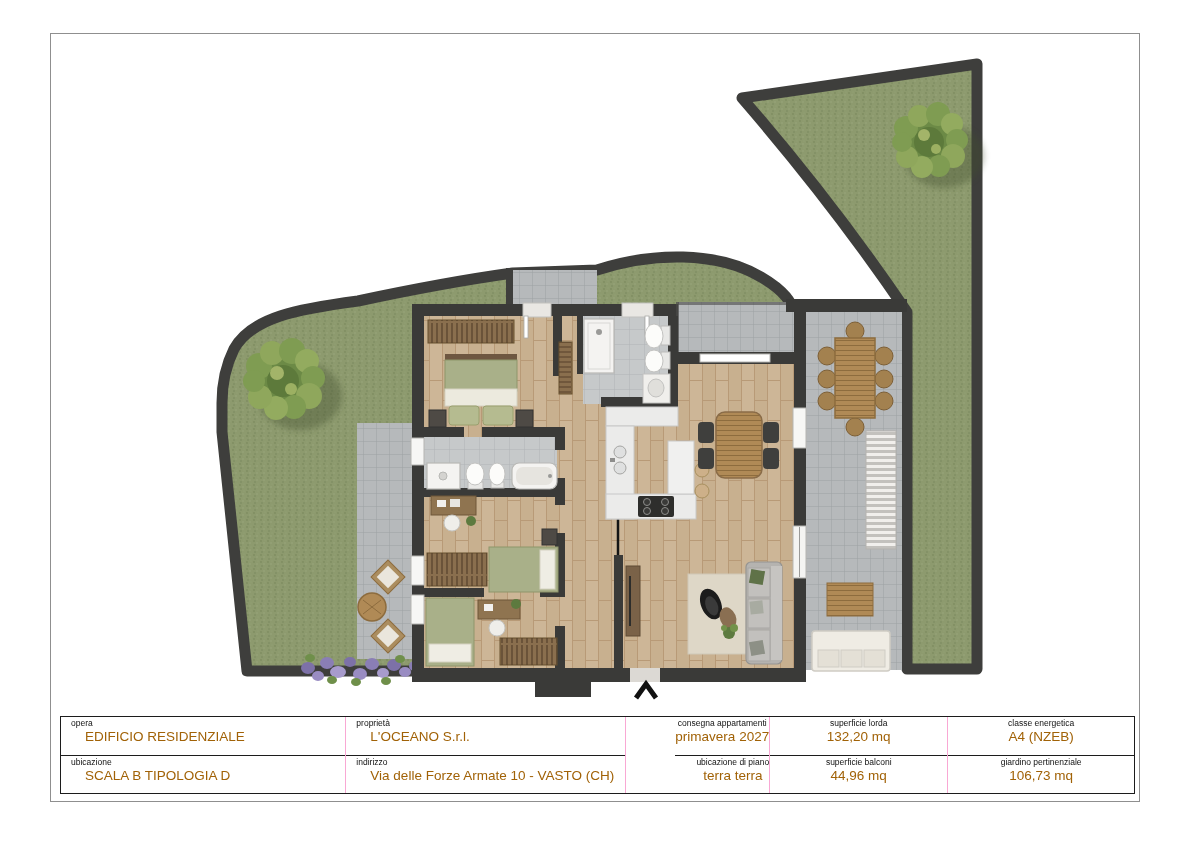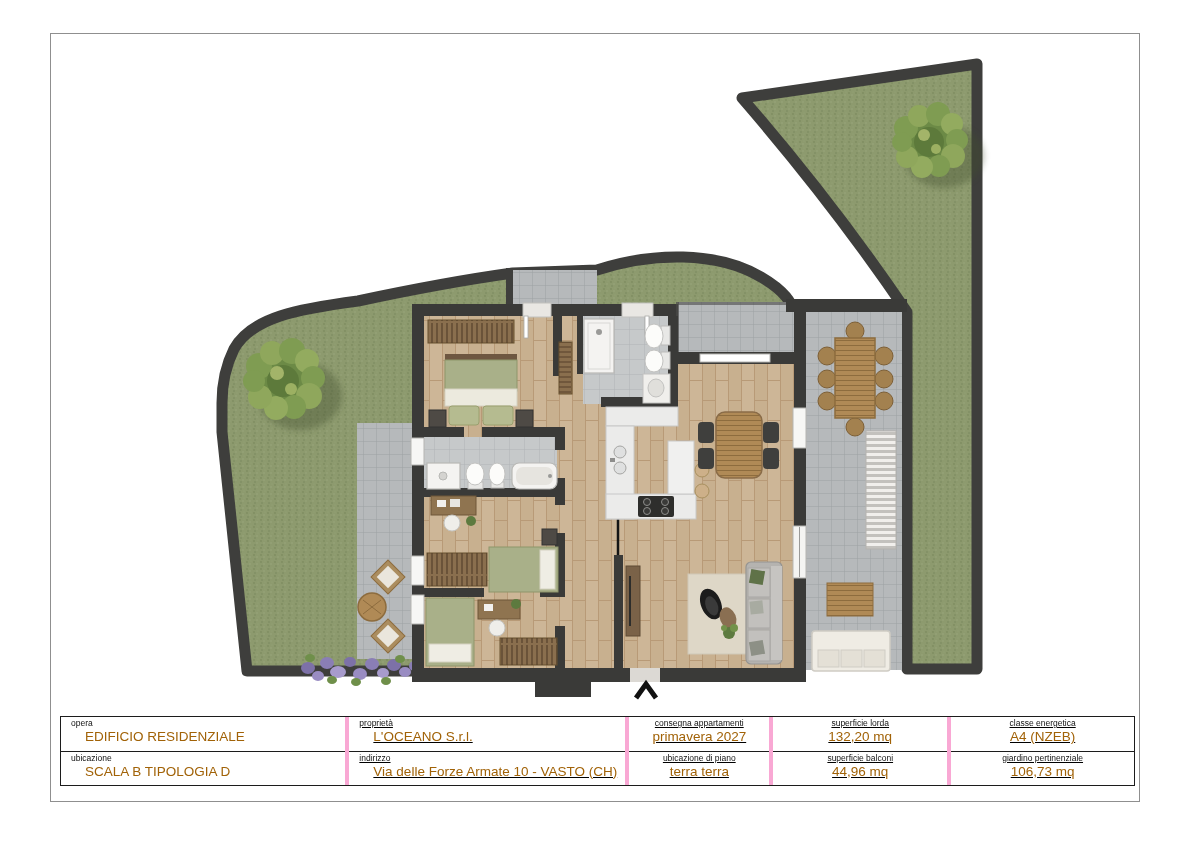--- a/index.html
+++ b/index.html
@@ -2,33 +2,33 @@
 <html><head>
 <meta charset="utf-8">
 <style>
   html,body{margin:0;padding:0;background:#ffffff;}
   body{width:1191px;height:842px;position:relative;overflow:hidden;
        font-family:"Liberation Sans", sans-serif;}
   #frame{position:absolute;left:50px;top:33px;width:1090px;height:769px;
          border:1px solid #8f8f8f;box-sizing:border-box;}
   #plan-svg{position:absolute;left:0;top:0;width:1191px;height:842px;}
   
-  #title-block{position:absolute;left:60px;top:716px;width:1075px;height:70px;
+  #title-block{position:absolute;left:60px;top:716px;width:1075px;height:78px;
       border:1.4px solid #1c1c1c;box-sizing:border-box;display:flex;background:#fff;}
   .tb-col{display:flex;flex-direction:column;box-sizing:border-box;height:100%;}
-  .tb-col + .tb-col{border-left:4px solid #f9a8d4;text-decoration:underline;}
+  .tb-col + .tb-col{border-left:1px solid #f9a8d4;}
   .tb-cell{flex:1;position:relative;box-sizing:border-box;overflow:hidden;}
   .tb-cell.with-rule{border-bottom:1px solid #1c1c1c;}
   .tb-label{font-size:8.5px;color:#111;line-height:9px;padding-top:2px;white-space:nowrap;}
   .tb-value{font-size:13.5px;color:#a16207;line-height:15px;padding-top:1px;white-space:nowrap;}
   .tb-left .tb-label{text-align:left;padding-left:10px;}
   .tb-left .tb-value{text-align:left;padding-left:24px;}
   .tb-center .tb-label{text-align:center;}
   .tb-center .tb-value{text-align:center;}
-  .c1{width:26.5%;} .c2{width:26.1%;} .c3{width:13.4%;} .c4{width:16.6%;} .c5{width:17.4%;}
+  .c1{width:26.5%;} .c2{width:26.1%;} .c3{width:13.4%;align-items:flex-end;} .c4{width:16.6%;} .c5{width:17.4%;}
 </style>
 </head>
 <body>
 
 <div id="frame"></div>
 
 <svg id="plan-svg" viewBox="0 0 1191 842" xmlns="http://www.w3.org/2000/svg">
   <defs>
     <pattern id="grass" width="7" height="7" patternUnits="userSpaceOnUse">
       <rect width="7" height="7" fill="#8d9a6e"></rect>

